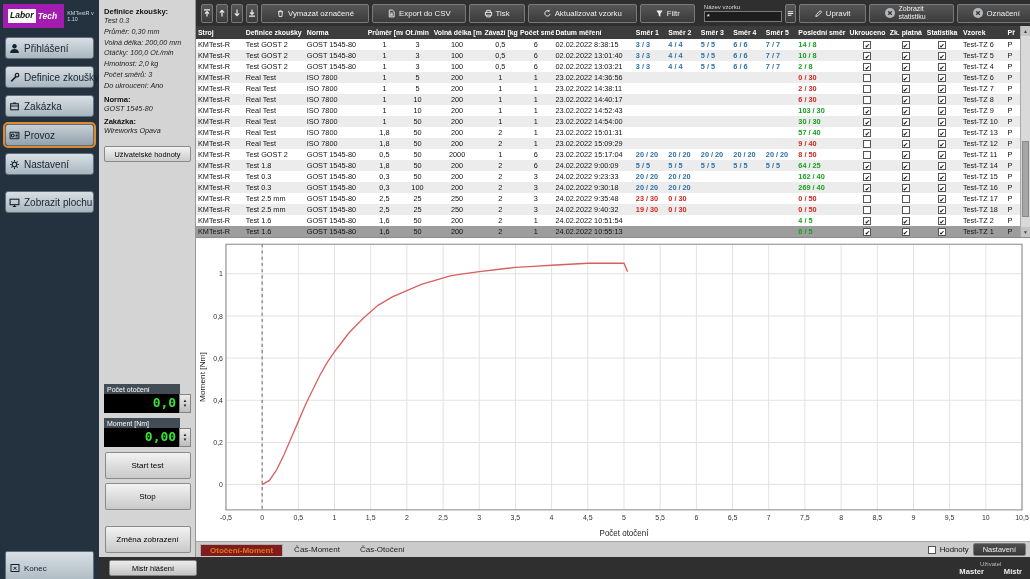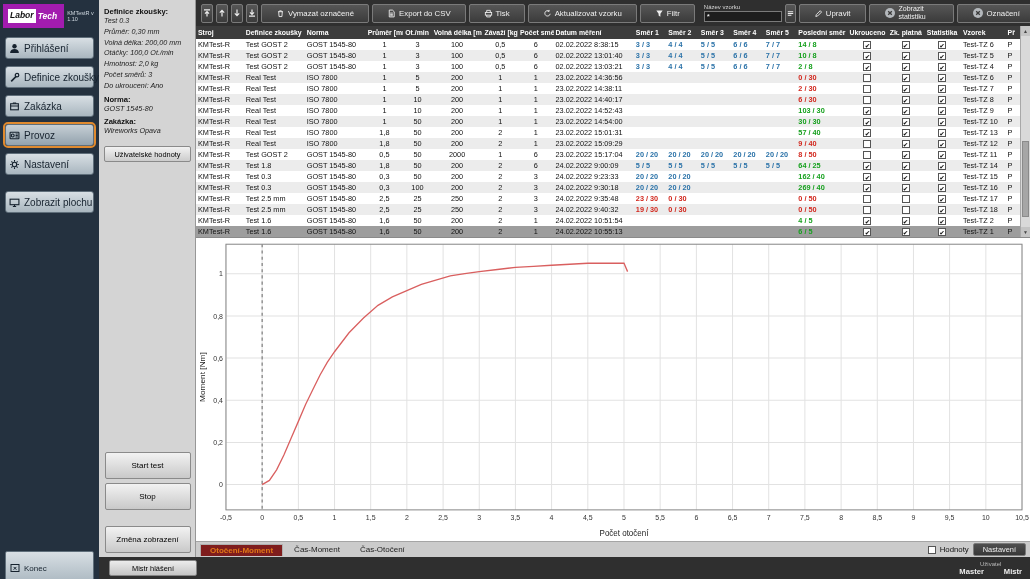--- a/index.html
+++ b/index.html
@@ -179,20 +179,40 @@
         <div>Počet směrů:  3</div>
         <div>Do ukroucení:  Ano</div>
       </div>
     <div class="blk-title">Norma:</div>
     <div class="blk-val">GOST 1545-80</div>
     <div class="blk-title">Zakázka:</div>
     <div class="blk-val">Wireworks Opava</div>
     <button class="user-values-btn">Uživatelské hodnoty</button>
 
     <div class="counter-sec">
+      <div class="counter">
+        <div class="counter-label">Počet otočení</div>
+        <div class="lcd-row">
+          <div class="lcd">0,0</div>
+          <div class="spin">
+              <span>▲</span>
+              <span>▼</span>
+            </div>
+        </div>
+      </div>
+      <div class="counter">
+        <div class="counter-label">Moment [Nm]</div>
+        <div class="lcd-row">
+          <div class="lcd">0,00</div>
+          <div class="spin">
+              <span>▲</span>
+              <span>▼</span>
+            </div>
+        </div>
+      </div>
       <button class="panel-btn">Start test</button>
       <button class="panel-btn">Stop</button>
       <button class="panel-btn change-view">Změna zobrazení</button>
     </div>
   </section>
 
   <main class="main">
 
     <div class="toolbar">
       <button class="tb-btn sq">

